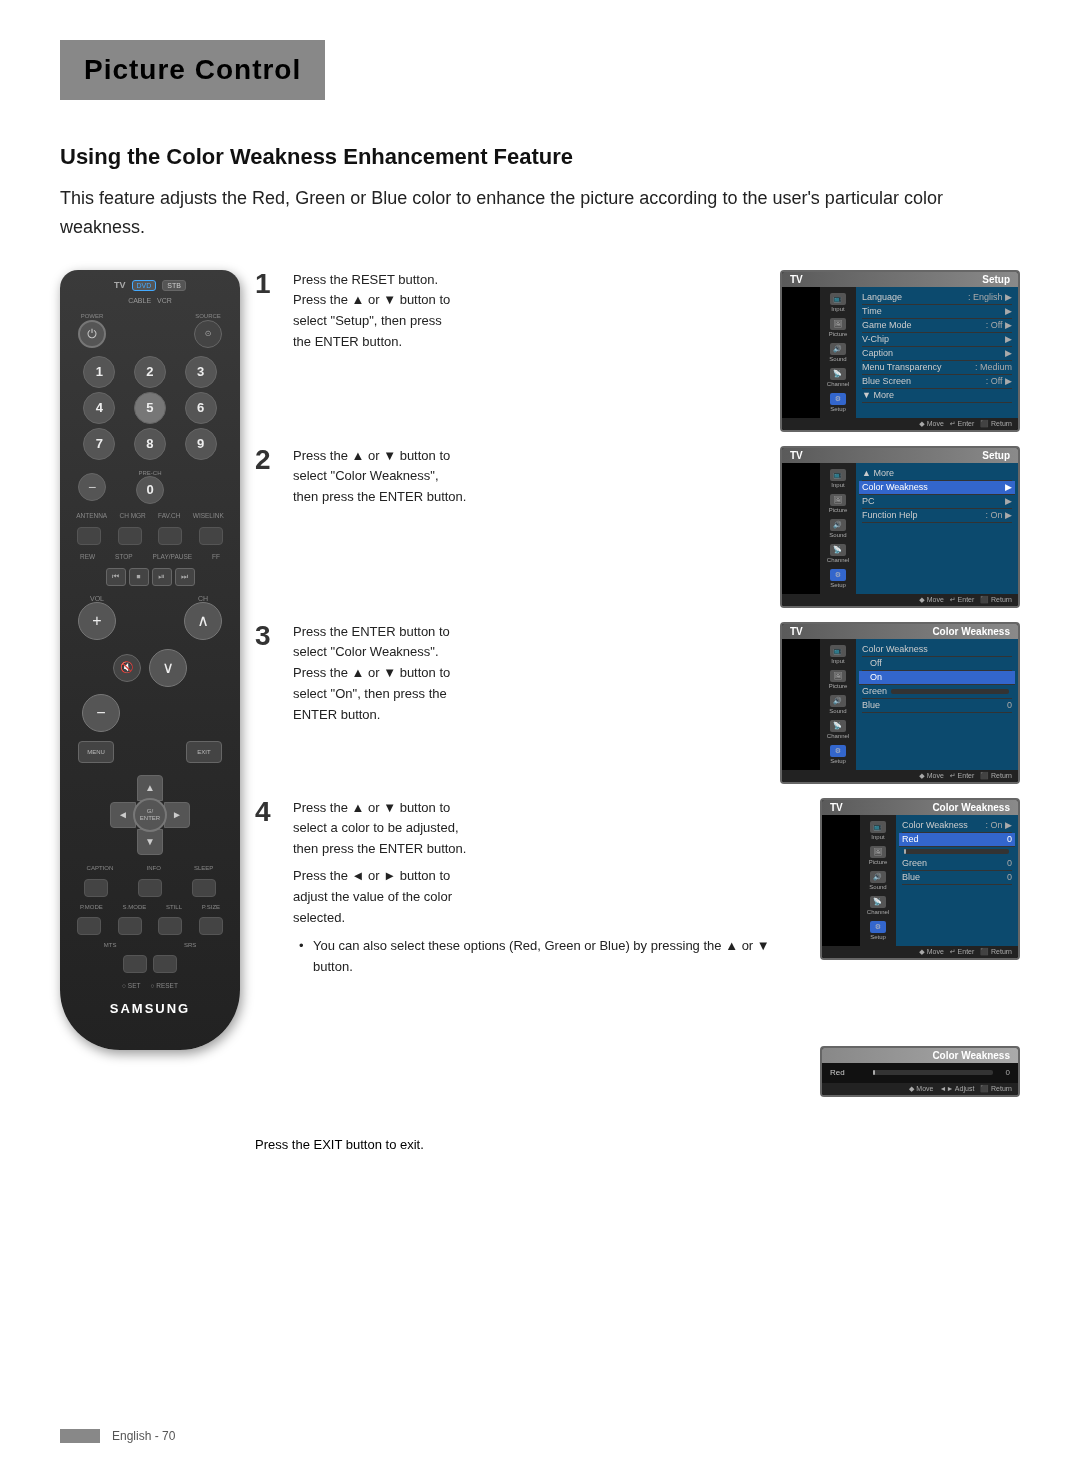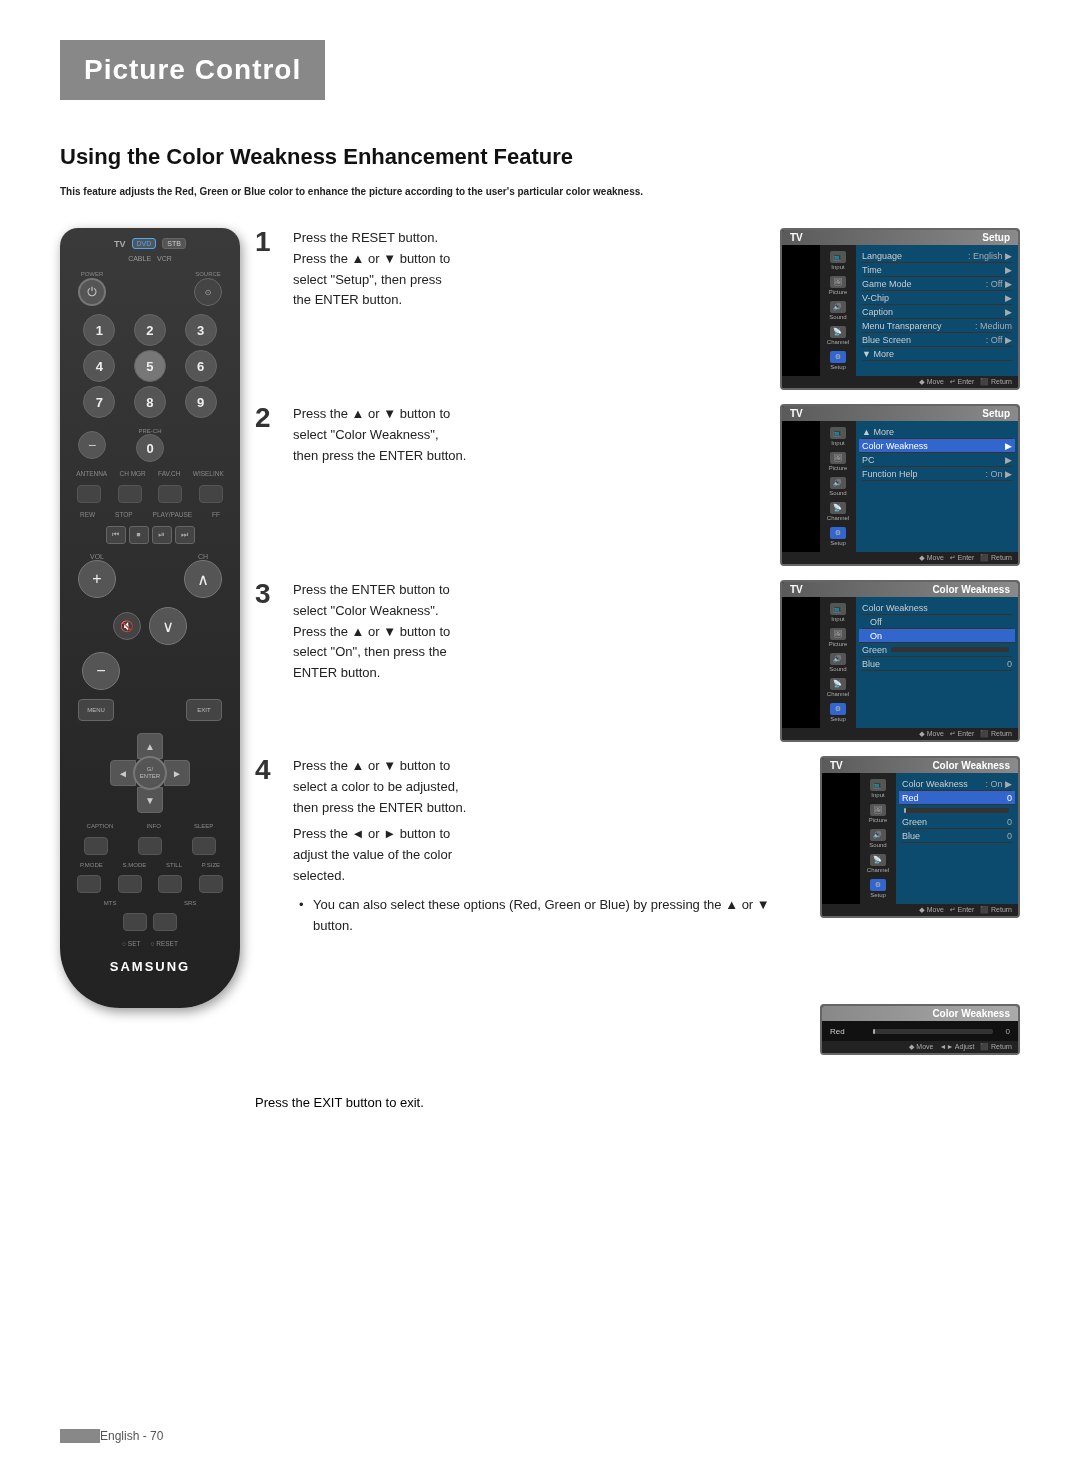--- a/index.html
+++ b/index.html
@@ -17,25 +17,24 @@
     }
 
     .section-title {
       font-size: 22px;
       font-weight: bold;
       margin: 24px 0 14px 0;
       color: #111;
     }
 
     .intro-text {
-      font-size: 10px;
+      font-size: 18px;
       color: #222;
       line-height: 1.6;
       margin-bottom: 28px;
-      font-weight: bold;
     }
 
     
     .layout {
       display: flex;
       align-items: flex-start;
     }
 
     
     .remote-col {
@@ -554,20 +553,21 @@
     }
 
     
     .page-footer {
       position: absolute;
       bottom: 30px;
       left: 60px;
       right: 52px;
       display: flex;
       align-items: center;
+      gap: 12px;
     }
 
     .footer-bar {
       width: 40px;
       height: 14px;
       background: #888;
     }
 
     .footer-text {
       font-size: 12px;
@@ -586,21 +586,21 @@
       margin-top: 26px;
     }
   </style>
 </head>
 <body>
 
 
 
 
 <div style="margin: 40px 60px 0 60px; display:inline-block; background:#888; padding: 14px 24px;">
-  <h1 style="color:#ffffff; font-size:28px; font-weight:bold; letter-spacing:1px;">Picture Control</h1>
+  <h1 style="color:#000000; font-size:28px; font-weight:bold; letter-spacing:1px;">Picture Control</h1>
 </div>
 
 <div class="main-content">
   <h2 class="section-title">Using the Color Weakness Enhancement Feature</h2>
   <p class="intro-text">This feature adjusts the Red, Green or Blue color to enhance the picture according to the user's particular color weakness.</p>
 
   <div class="layout">
 
     <div class="remote-col">
       <div class="remote">

